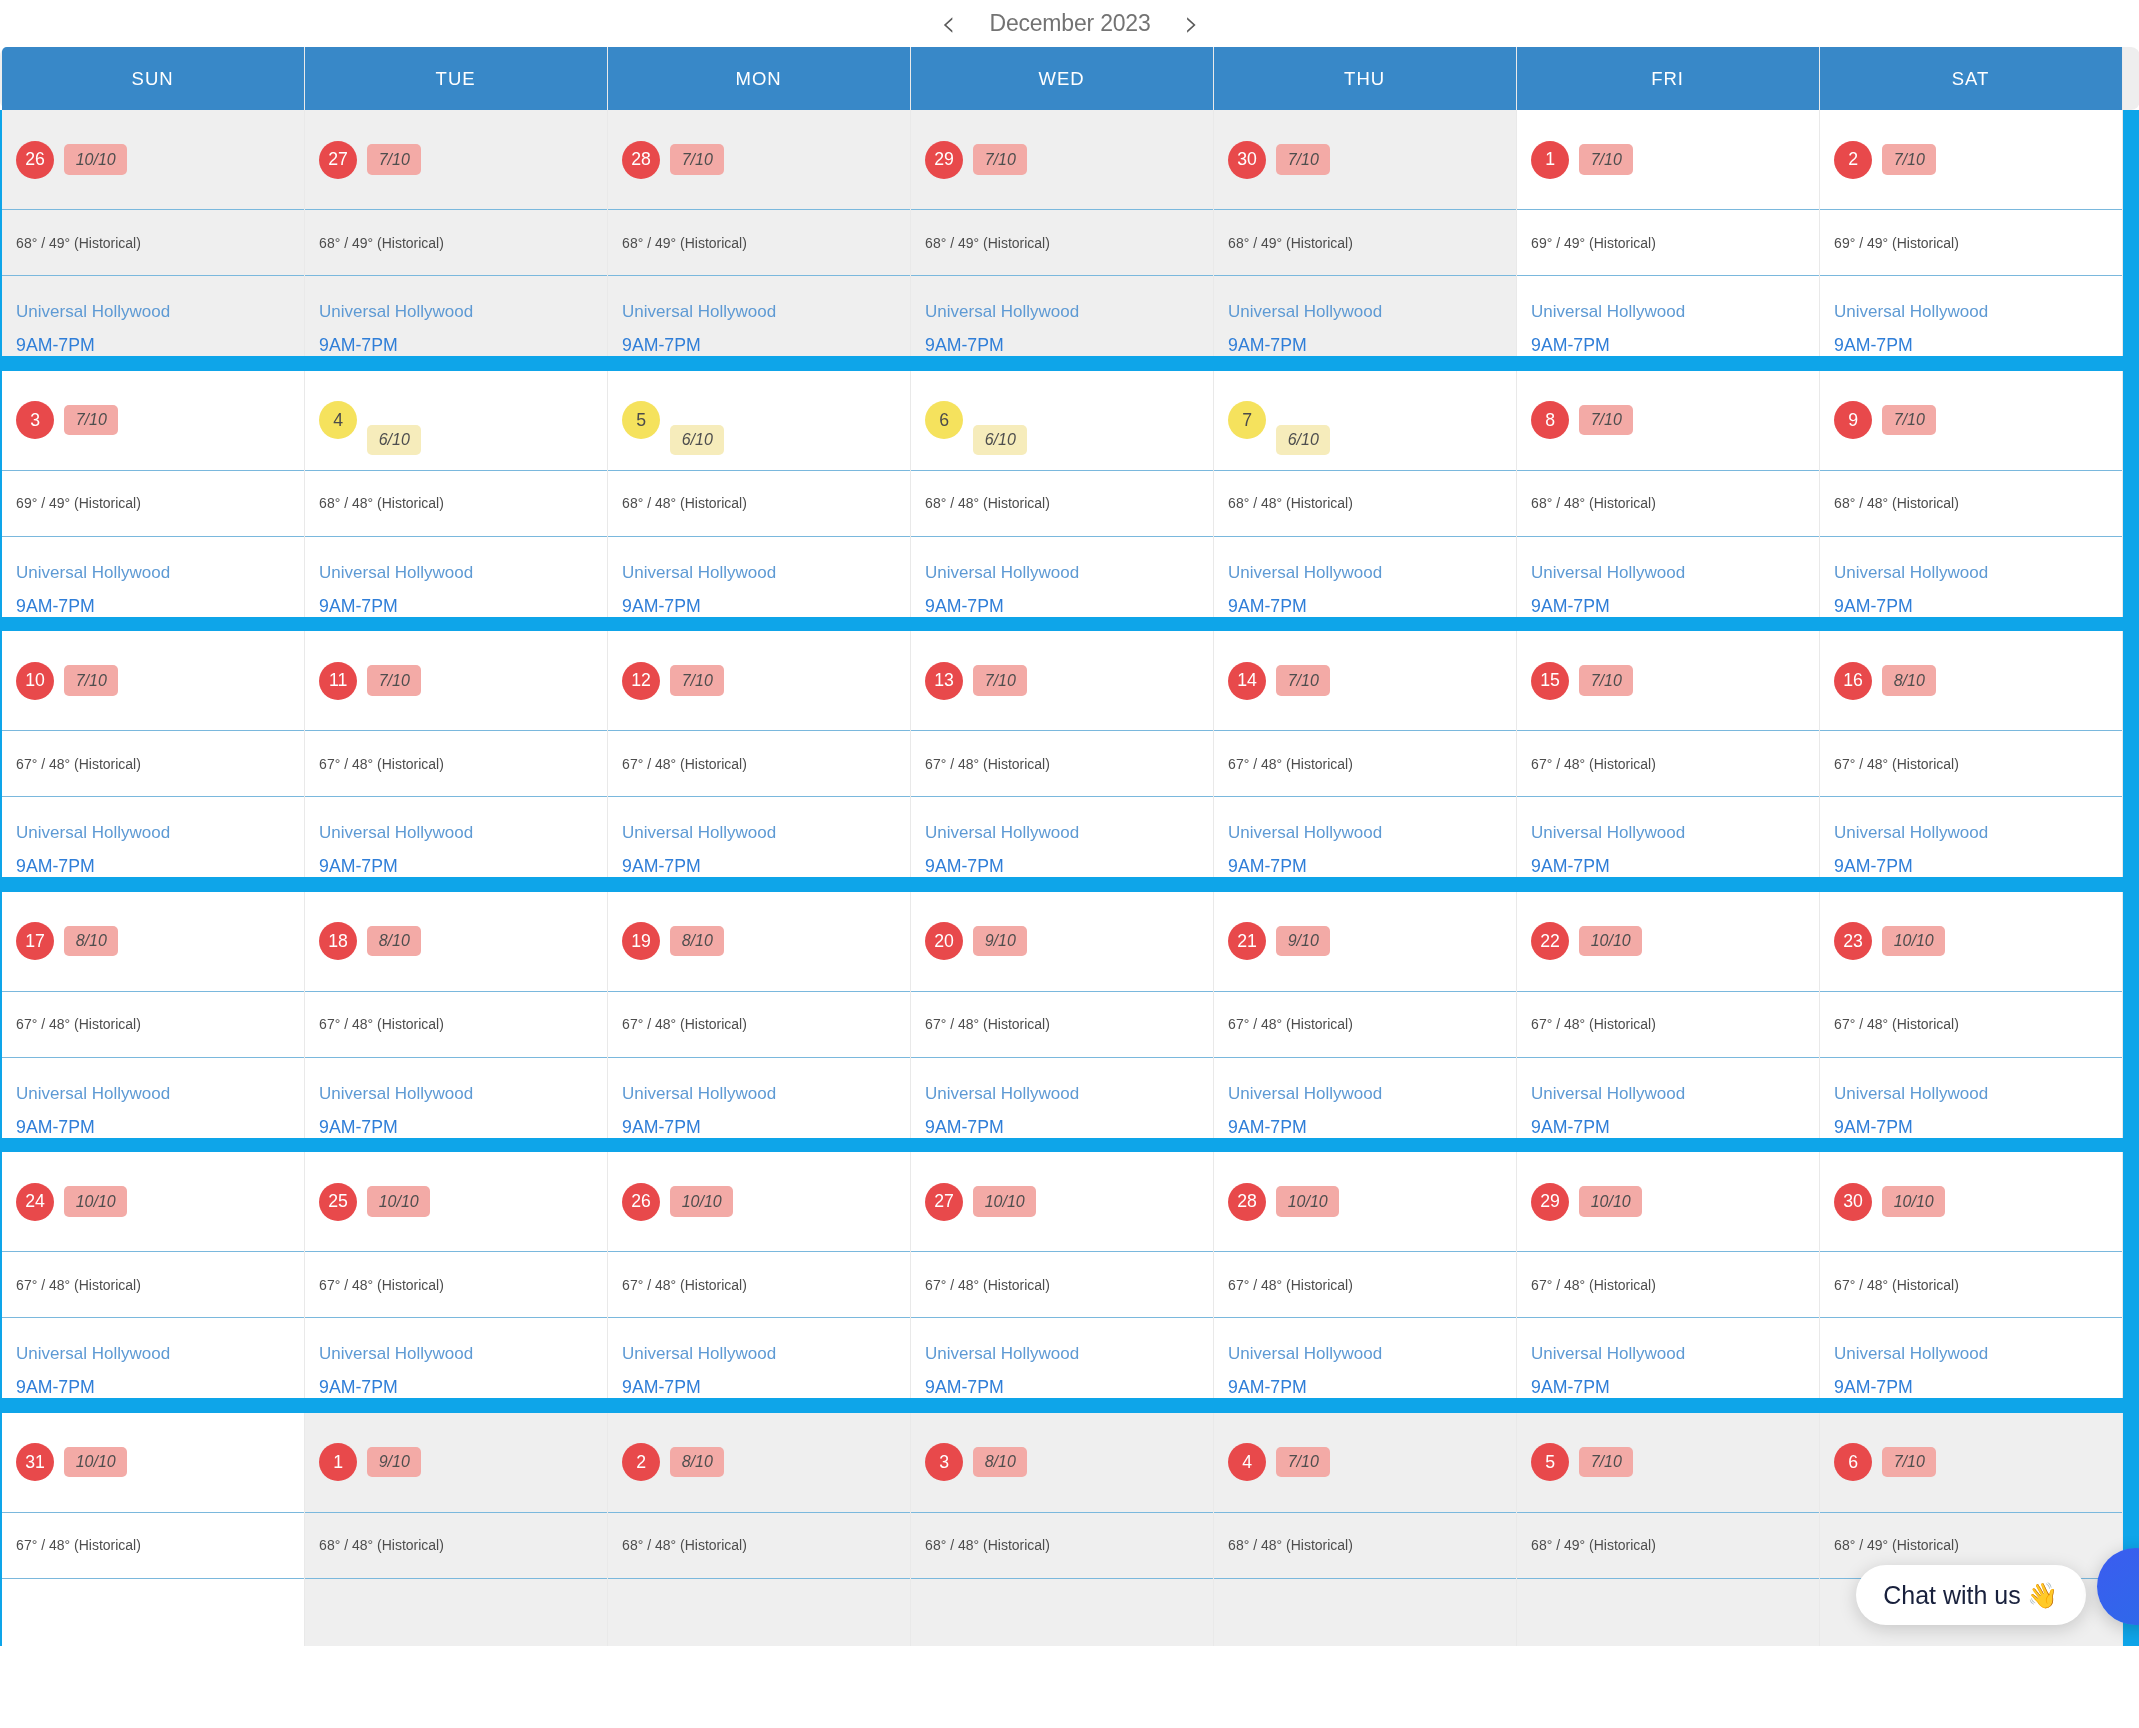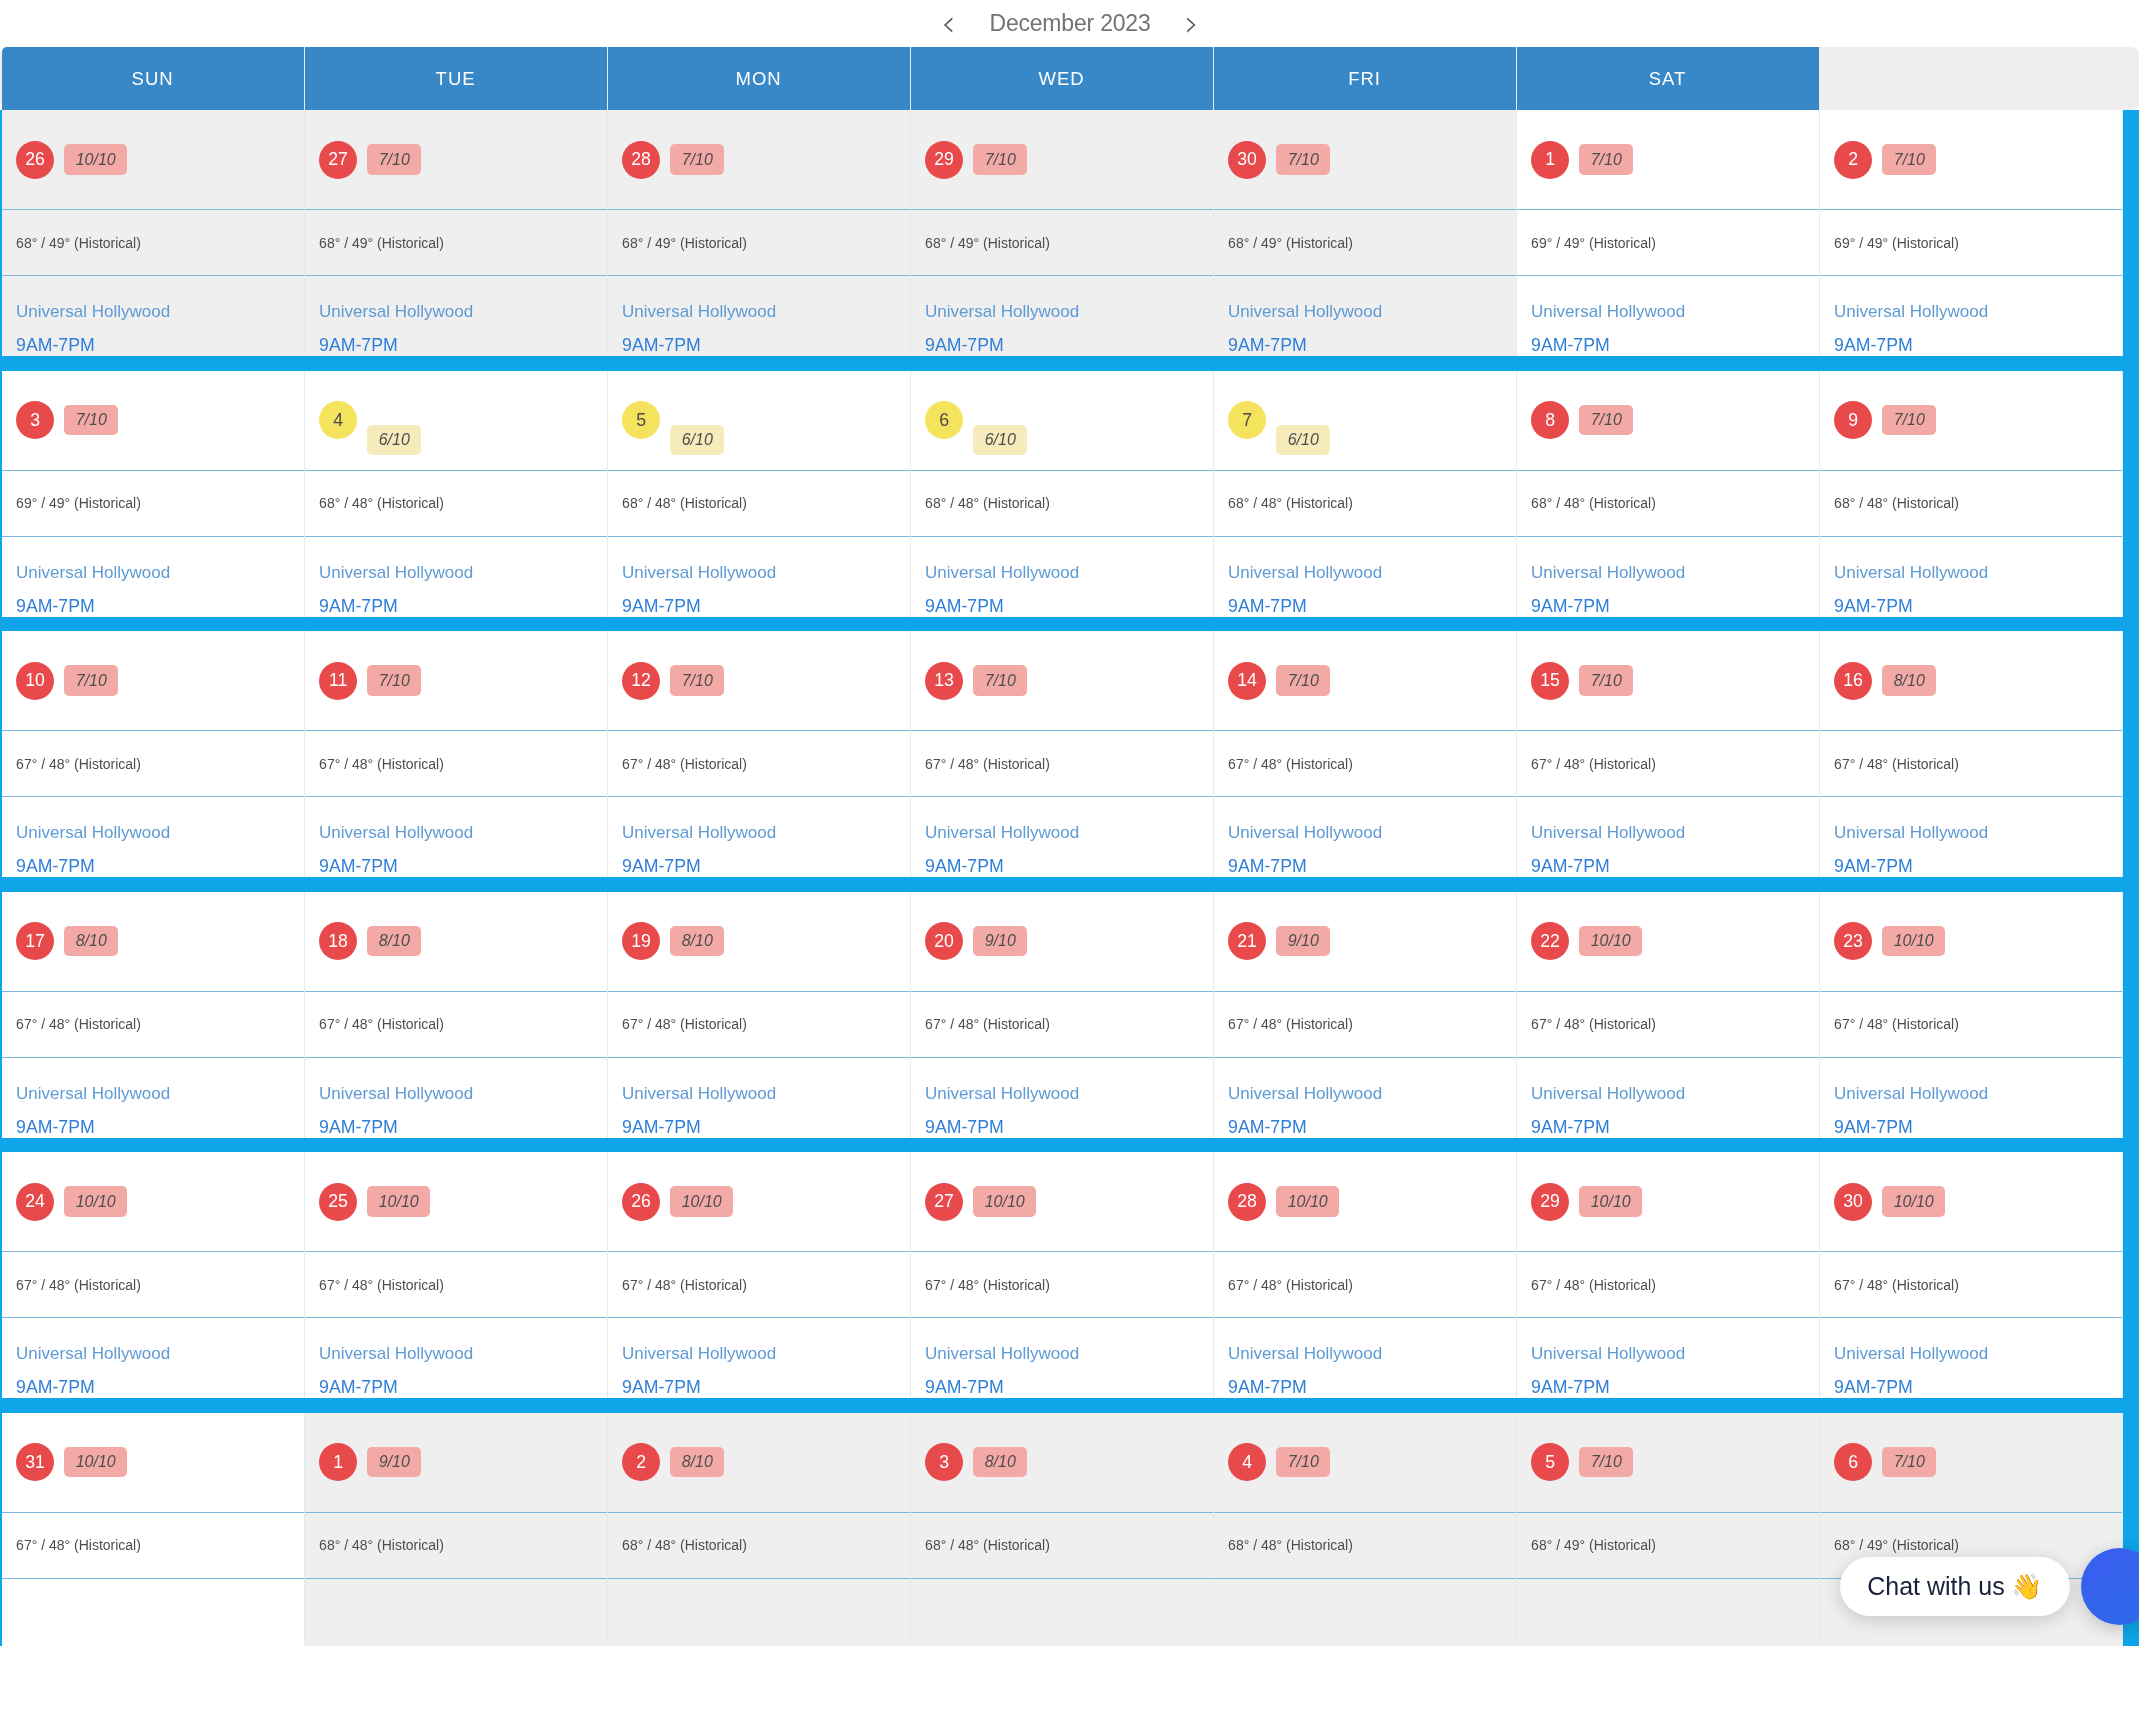--- a/index.html
+++ b/index.html
@@ -131,24 +131,24 @@
   }
   .event-time {
     font-size: 17.7px;
     color: #2f7ed8;
     cursor: pointer;
   }
 
   
   .chat-widget {
     position: absolute;
-    right: 16px;
+    right: 0px;
     bottom: 103px;
     display: flex;
-    align-items: center;
+    align-items: flex-end;
     z-index: 40;
   }
   .chat-bubble {
     background: #ffffff;
     border-radius: 30.5px;
     padding: 15.3px 27px;
     font-size: 25px;
     color: #18203c;
     box-shadow: 0 4px 17.7px rgba(0,0,0,0.17);
     white-space: nowrap;
@@ -173,20 +173,21 @@
     <span class="nav-arrow">‹</span>
     <span class="month-title">December 2023</span>
     <span class="nav-arrow">›</span>
   </div>
 
   <div class="week-head" id="week-head">
       <div class="wh-cell">SUN</div>
       <div class="wh-cell">TUE</div>
       <div class="wh-cell">MON</div>
       <div class="wh-cell">WED</div>
+      <div class="wh-cell">THU</div>
       <div class="wh-cell">FRI</div>
       <div class="wh-cell">SAT</div>
     </div>
 
   <div class="grid" id="grid">
       <div class="week-row">
         <div class="day-cell other-month">
           <div class="cell-top">
             <div class="date-badge red">26</div>
             <div class="rating-pill red">10/10</div>

